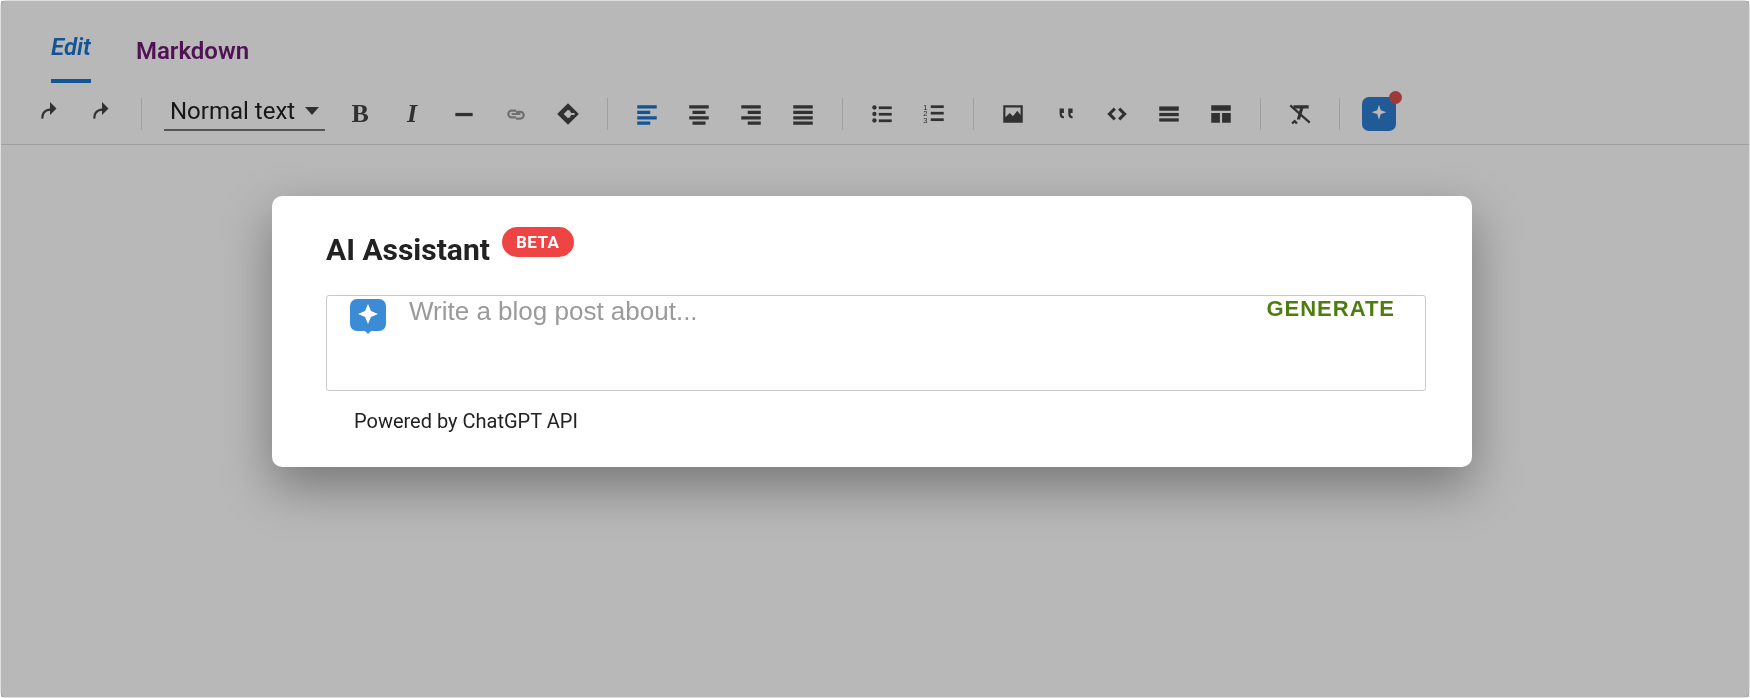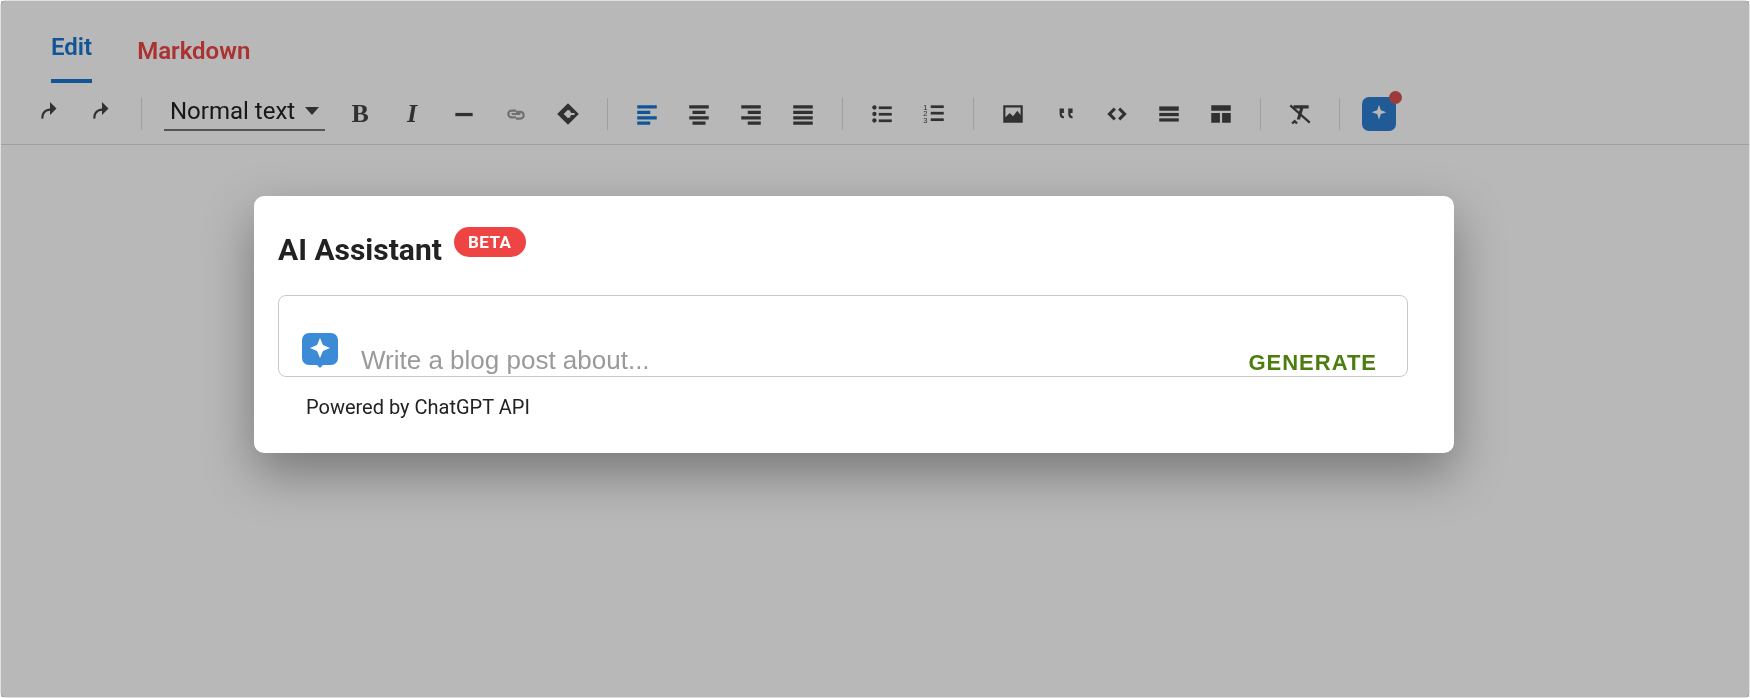--- a/index.html
+++ b/index.html
@@ -1,45 +1,45 @@
 <!DOCTYPE html>
 <html><head>
 <meta charset="utf-8">
 <style>
   * { box-sizing: border-box; margin: 0; padding: 0; }
   html, body { width: 1750px; height: 698px; overflow: hidden; font-family: -apple-system, BlinkMacSystemFont, "Segoe UI", Roboto, Helvetica, Arial, sans-serif; background: #fff; }
   .frame { width: 1750px; height: 698px; background: #fff; border: 1px solid #e0e0e0; border-radius: 6px; position: relative; }
 
   
   .tabs { display: flex; align-items: flex-end; gap: 45px; padding: 24px 34px 0 50px; height: 82px; }
-  .tab { font-size: 24px; font-weight: 600; color: #ef4444; cursor: pointer; padding-bottom: 18px; }
-  .tab.active { color: #1976d2; border-bottom: 4px solid #1976d2; }
+  .tab { font-size: 24px; font-weight: 600; color: #701a75; cursor: pointer; padding-bottom: 18px; }
+  .tab.active { color: #1976d2; border-bottom: 4px solid #1976d2; font-style: italic; }
 
   
   .toolbar { display: flex; align-items: center; gap: 18px; padding: 8px 10px 8px 32px; height: 62px; border-bottom: 1px solid #ddd; }
   .tb-btn { width: 34px; height: 34px; display: flex; align-items: center; justify-content: center; color: #444; cursor: pointer; }
   .tb-btn svg { width: 26px; height: 26px; fill: currentColor; }
   .tb-sep { width: 1px; height: 32px; background: #ddd; margin: 0 4px; }
   .tb-select { display: flex; align-items: center; gap: 10px; font-size: 24px; color: #222; border-bottom: 2px solid #777; padding: 0 6px 4px 6px; cursor: pointer; text-align: center; }
   .tb-select .caret { width: 0; height: 0; border-left: 7px solid transparent; border-right: 7px solid transparent; border-top: 8px solid #444; }
   .bold-glyph { font-weight: 800; font-size: 26px; font-family: Georgia, serif; }
   .italic-glyph { font-style: italic; font-weight: 700; font-size: 26px; font-family: Georgia, serif; }
   .ai-btn { position: relative; background: #2f7fd1; border-radius: 7px; width: 34px; height: 34px; display:flex; align-items:center; justify-content:center; }
   .ai-btn svg { fill: #fff; width: 22px; height: 22px; }
   .ai-btn .dot { position: absolute; top: -6px; right: -6px; width: 13px; height: 13px; background: #d9534f; border-radius: 50%; }
 
   
   .overlay { position: absolute; inset: 0; background: rgba(0,0,0,0.28); }
 
   
-  .modal { position: absolute; top: 195px; left: 253px; width: 1200px; background: #fff; border-radius: 10px; box-shadow: 0 20px 50px rgba(0,0,0,0.35); padding: 36px 46px 34px 24px; }
+  .modal { position: absolute; top: 195px; left: 271px; width: 1200px; background: #fff; border-radius: 10px; box-shadow: 0 20px 50px rgba(0,0,0,0.35); padding: 36px 46px 34px 54px; }
   .modal-header { display: flex; align-items: center; gap: 12px; margin-bottom: 28px; }
   .modal-title { font-size: 30px; font-weight: 700; color: #222; }
   .beta-badge { background: #ef4444; color: #fff; font-size: 17px; font-weight: 700; padding: 5px 14px; border-radius: 20px; letter-spacing: 0.5px; position: relative; top: -8px; }
-  .prompt-box { border: 1px solid #c9c9c9; border-radius: 8px; height: 82px; display: flex; align-items: flex-end; padding: 0 30px 0 20px; gap: 20px; }
+  .prompt-box { border: 1px solid #c9c9c9; border-radius: 3px; height: 96px; display: flex; align-items: flex-start; padding: 0 30px 0 20px; gap: 20px; }
   .prompt-icon { width: 42px; height: 46px; display: flex; align-items: center; justify-content: center; }
   .prompt-icon svg { width: 42px; height: 46px; }
   .prompt-input { flex: 1; border: none; outline: none; font-size: 26px; color: #222; background: transparent; }
   .prompt-input::placeholder { color: #9a9a9a; }
   .generate-btn { background: transparent; border: none; font-size: 22px; font-weight: 700; letter-spacing: 1px; color: #4d7c0f; cursor: pointer; }
   .powered { font-size: 20px; color: #222; margin-top: 18px; margin-left: 28px; }
 </style>
 </head>
 <body>
 

